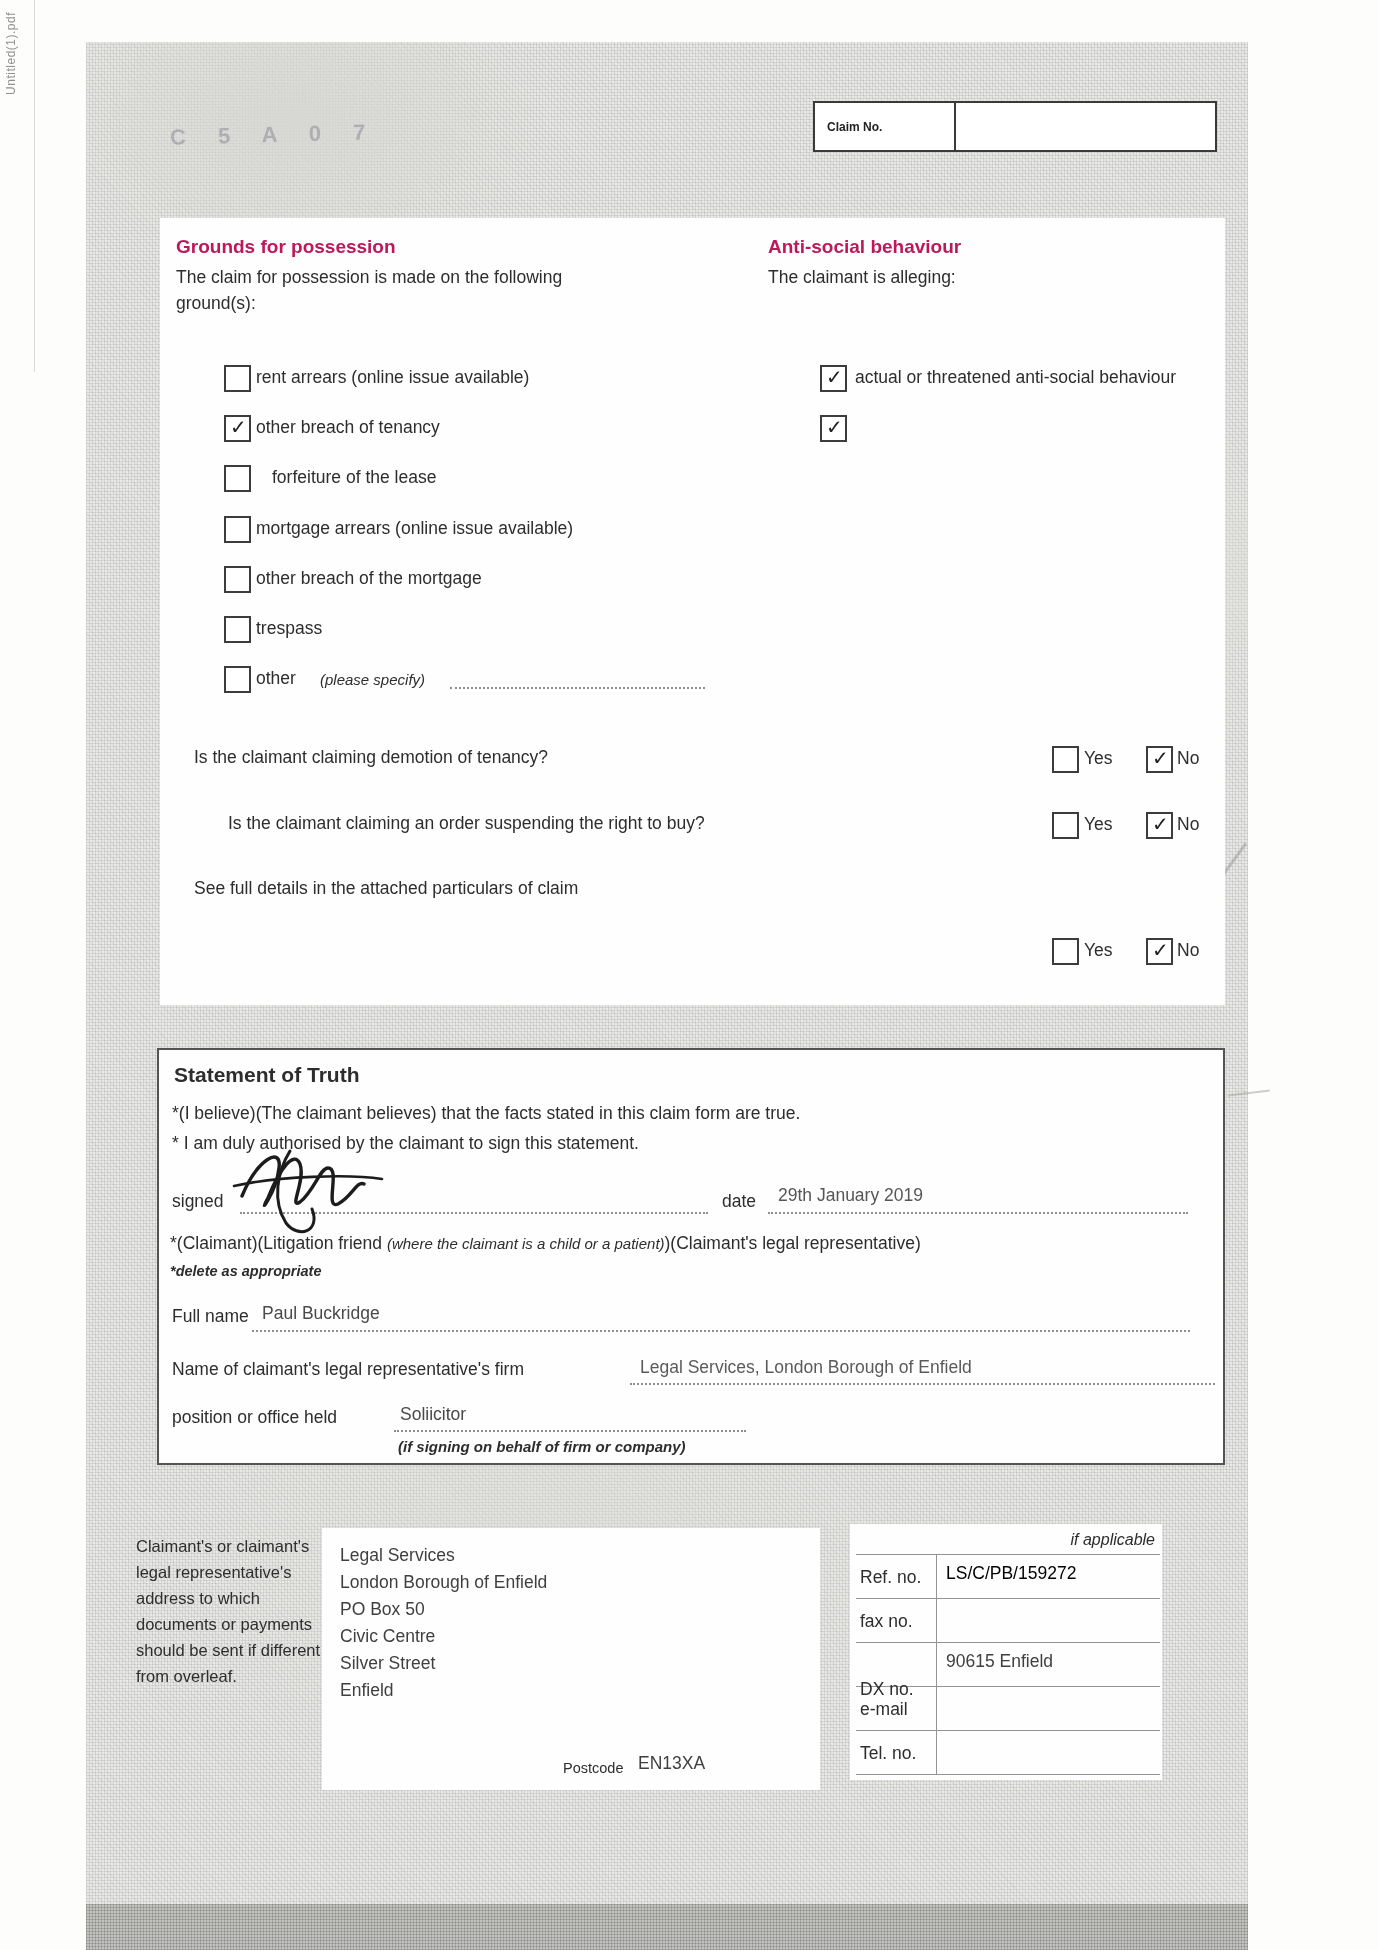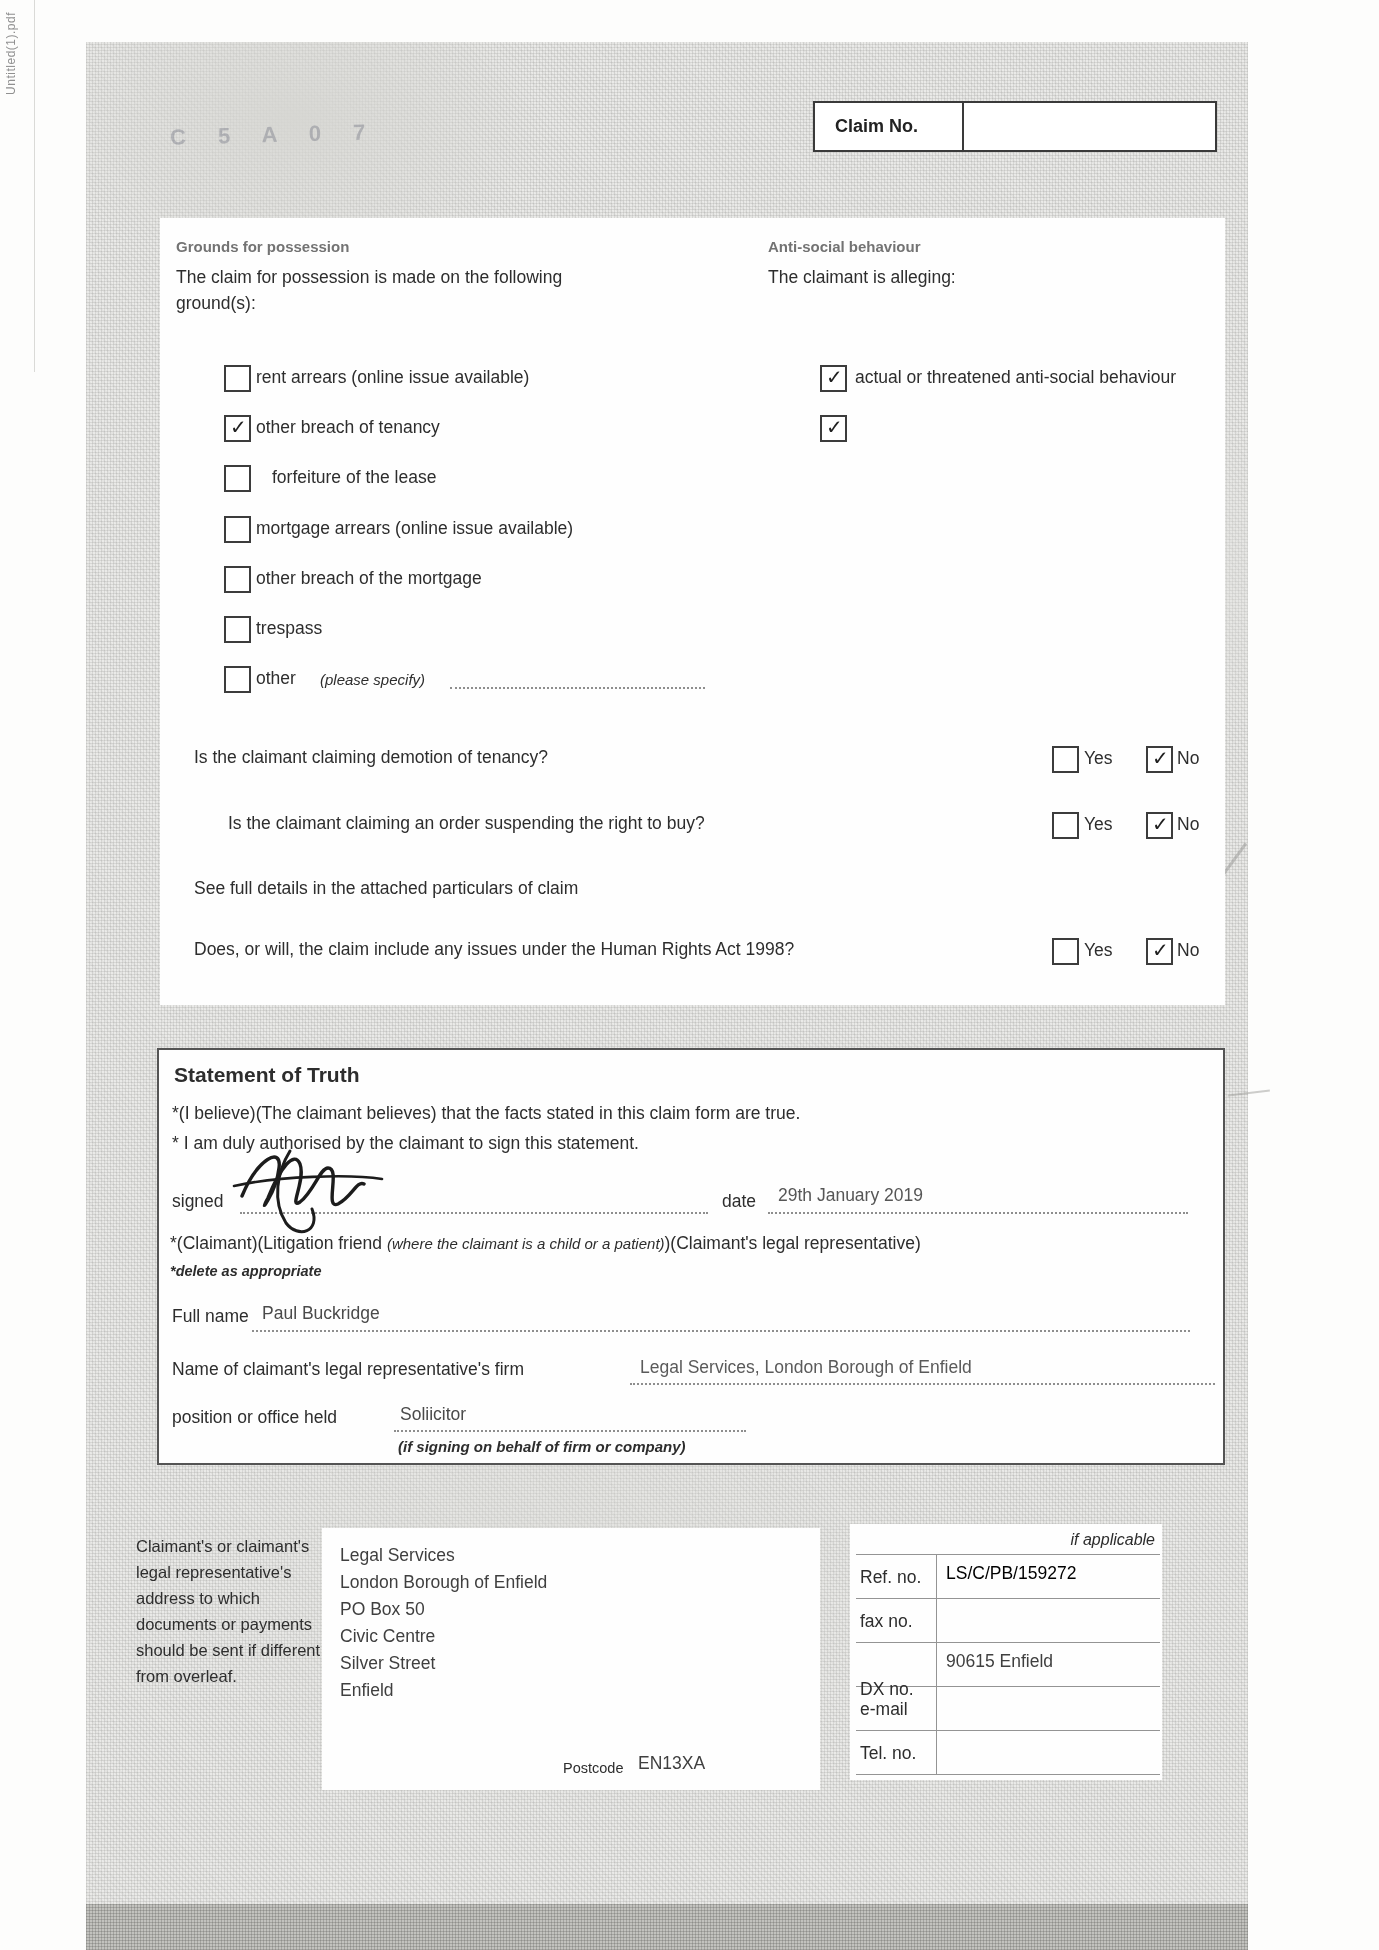--- a/index.html
+++ b/index.html
@@ -19,30 +19,30 @@
   }
   .darkband{
     background-color:#c2c2be;
     background-image:
       repeating-linear-gradient(0deg, rgba(88,88,85,0.28) 0 1px, rgba(0,0,0,0) 1px 3px),
       repeating-linear-gradient(90deg, rgba(88,88,85,0.28) 0 1px, rgba(0,0,0,0) 1px 3px);
   }
   .panel{position:absolute;background:#fefefe;}
   .lbl{position:absolute;font-size:17.5px;color:#2d2d2d;white-space:nowrap;line-height:26px;}
   .wrapt{white-space:normal;}
-  .h{font-weight:700;font-size:15px;color:#737373;}
+  .h{font-weight:700;font-size:19px;color:#be185d;}
   .cb{position:absolute;width:23px;height:23px;border:2px solid #3c3c3c;background:#fff;
       display:flex;align-items:center;justify-content:center;}
   .cb span{font:700 20px "DejaVu Sans",sans-serif;color:#1f1f1f;transform:translate(1px,-2px);}
   .dot{position:absolute;border-bottom:2px dotted #8e8e8e;height:20px;}
   .it{font-style:italic;}
   .val{color:#4a4a4a;}
   .claimbox{position:absolute;border:2px solid #3a3a3a;background:#fff;display:flex;}
   .claimbox .cell1{width:127px;border-right:2px solid #3a3a3a;display:flex;align-items:center;
-      padding-left:20px;font-weight:700;font-size:18px;color:#222;}
+      padding-left:12px;font-weight:700;font-size:12px;color:#222;}
   .claimbox .cell2{flex:1;}
   .tline{position:absolute;height:1px;background:#949494;}
   .vline{position:absolute;width:1px;background:#949494;}
   .filename{position:absolute;left:4px;top:12px;color:#909090;font-size:12px;
       writing-mode:vertical-rl;transform:rotate(180deg);letter-spacing:0.5px;}
   .stamp{position:absolute;color:rgba(78,84,102,0.30);font-size:22px;letter-spacing:13px;
       transform:rotate(-1.5deg);font-weight:600;}
   .artifact{position:absolute;background:#9d9d9a;}
   .smallit{font-size:15px;font-style:italic;}
 </style>
@@ -136,21 +136,20 @@
       <span></span>
     </div>
   <div class="lbl" style="left:1084px;top:811px;">Yes</div>
   <div class="cb" style="left:1146px;top:812px;">
       <span>✓</span>
     </div>
   <div class="lbl" style="left:1177px;top:811px;">No</div>
 
   <div class="lbl" style="left:194px;top:875px;">See full details in the attached particulars of claim</div>
 
-  <div class="lbl" style="left:194px;top:936px;">Does, or will, the claim include any issues under the Human Rights Act 1998?</div>
   <div class="cb" style="left:1052px;top:938px;">
       <span></span>
     </div>
   <div class="lbl" style="left:1084px;top:937px;">Yes</div>
   <div class="cb" style="left:1146px;top:938px;">
       <span>✓</span>
     </div>
   <div class="lbl" style="left:1177px;top:937px;">No</div>
 
   <div class="panel" style="left:157px;top:1048px;width:1064px;height:413px;border:2px solid #545454;"></div>

